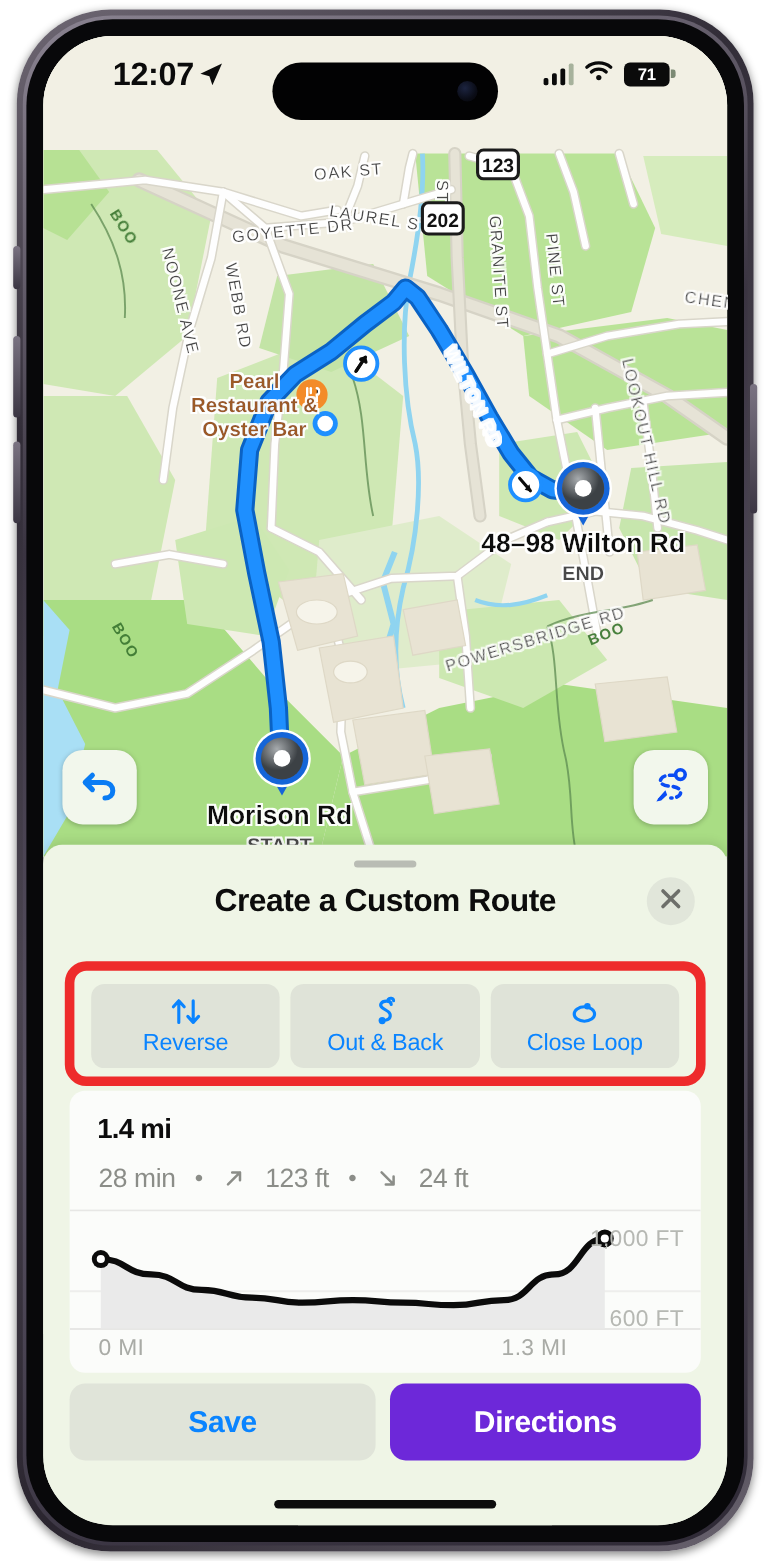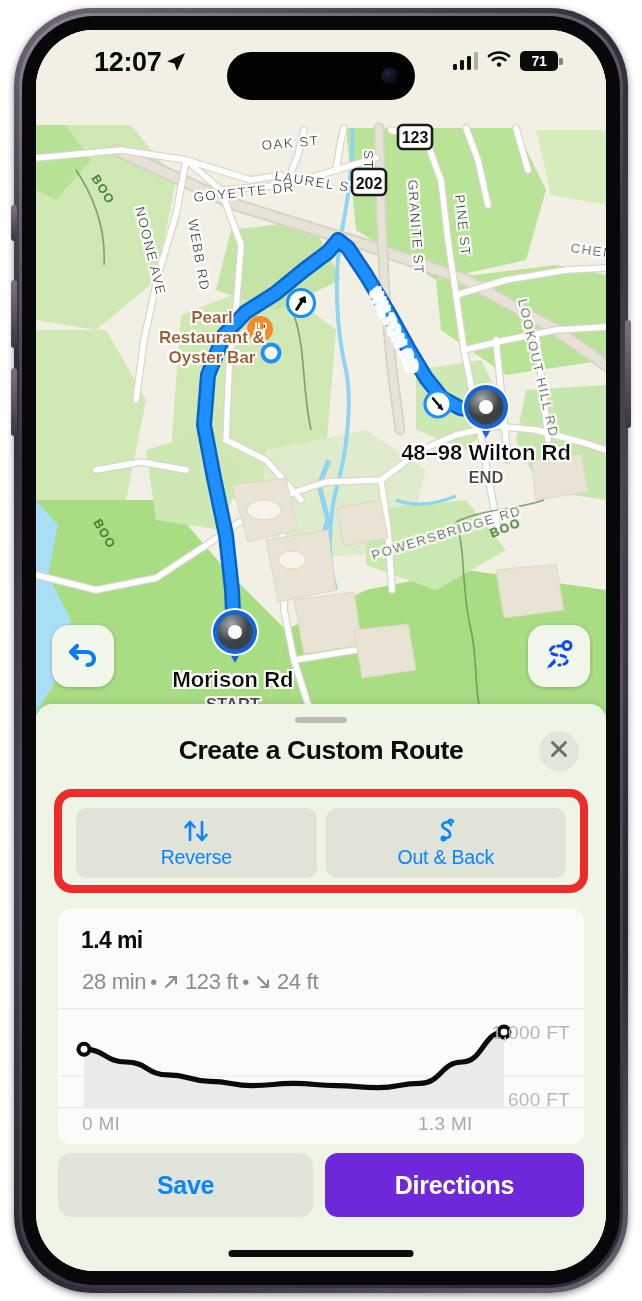--- a/index.html
+++ b/index.html
@@ -122,21 +122,21 @@
   }
   .close-btn {
     position: absolute; right: 27px; top: 27px;
     width: 40px; height: 40px; border-radius: 50%;
     background: #e1e6da;
     display: flex; align-items: center; justify-content: center;
   }
 
   
   .action-wrap {
-    position: absolute; left: 18px; top: 85px; width: 534px; height: 104px;
+    position: absolute; left: 18px; top: 97px; width: 534px; height: 104px;
   }
   .action-row {
     position: absolute; left: 22px; top: 19px; width: 490px;
     display: flex; gap: 9px;
   }
   .action-btn {
     flex: 1; height: 70px; border-radius: 11px; background: #dfe3d8;
     display: flex; flex-direction: column; align-items: center; justify-content: center;
     gap: 1px;
   }
@@ -153,21 +153,21 @@
     position: absolute; left: 22px; top: 205px; width: 526px; height: 235px;
     background: #fbfcfa; border-radius: 13px; overflow: hidden;
   }
   .dist {
     position: absolute; left: 23px; top: 18px;
     font-size: 23px; font-weight: bold; color: #0c0c0c; letter-spacing: -0.6px;
   }
   .meta {
     position: absolute; left: 24px; top: 60px;
     font-size: 22px; color: #8b8d88; letter-spacing: -0.3px;
-    display: flex; align-items: center; gap: 4px;
+    display: flex; align-items: center; gap: 16px;
   }
   .meta .sep { font-size: 20px; }
 
   .elev { position: absolute; left: 0; top: 99px; width: 526px; height: 136px; }
   .elev-label {
     position: absolute; right: 14px;
     font-size: 19px; color: #b6b8b3; font-weight: normal; letter-spacing: 0.3px;
   }
   .elev-lab-top { top: 14px; }
   .elev-lab-bot { top: 81px; }
@@ -508,20 +508,29 @@
               <svg width="30" height="26" viewBox="0 0 30 26">
                 <path d="M20,7 C20,3.5 13,3.5 11.5,6.5 C10,9.5 15,11 17.5,13 C20,15 20,19 16,20" fill="none" stroke="#0a84ff" stroke-width="2.6" stroke-linecap="round"></path>
                 <path d="M22,4 C22,1.5 18.5,1.2 17.5,2.8" fill="none" stroke="#0a84ff" stroke-width="2.5" stroke-linecap="round"></path>
                 <path d="M18.4,1.2 L17.1,3.2 L19.5,3.6 Z" fill="#0a84ff"></path>
                 <circle cx="12.5" cy="20.5" r="3" fill="#0a84ff"></circle>
               </svg>
             </span>
             <span class="action-label">Out &amp; Back</span>
           </div>
 
+          <div class="action-btn">
+            <span class="action-ico">
+              <svg width="30" height="26" viewBox="0 0 30 26">
+                <ellipse cx="15" cy="15" rx="8.5" ry="6" fill="none" stroke="#0a84ff" stroke-width="2.6"></ellipse>
+                <circle cx="17.5" cy="8.5" r="2.7" fill="#0a84ff"></circle>
+              </svg>
+            </span>
+            <span class="action-label">Close Loop</span>
+          </div>
 
         </div>
         <div class="redbox"></div>
       </div>
 
       <div class="card">
         <div class="dist">1.4 mi</div>
         <div class="meta">
           <span>28 min</span>
           <span class="sep">•</span>

